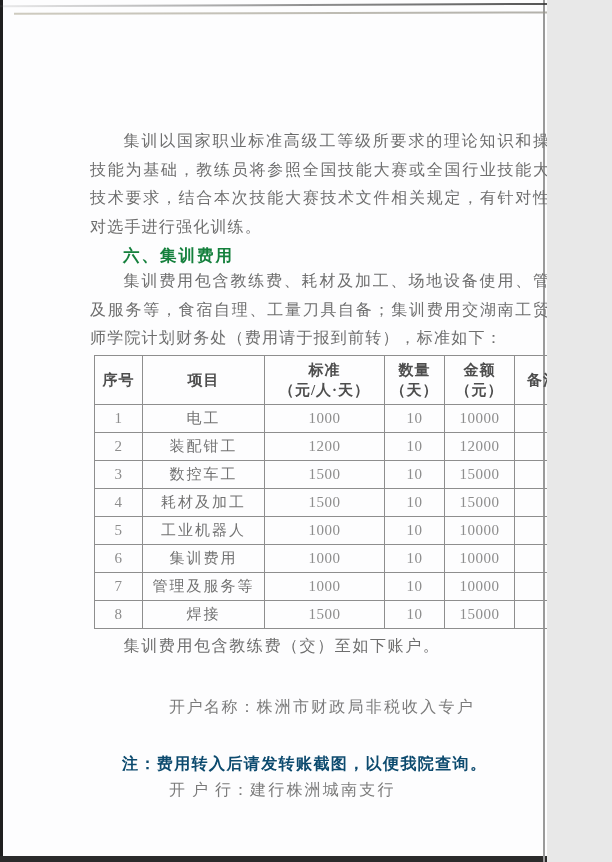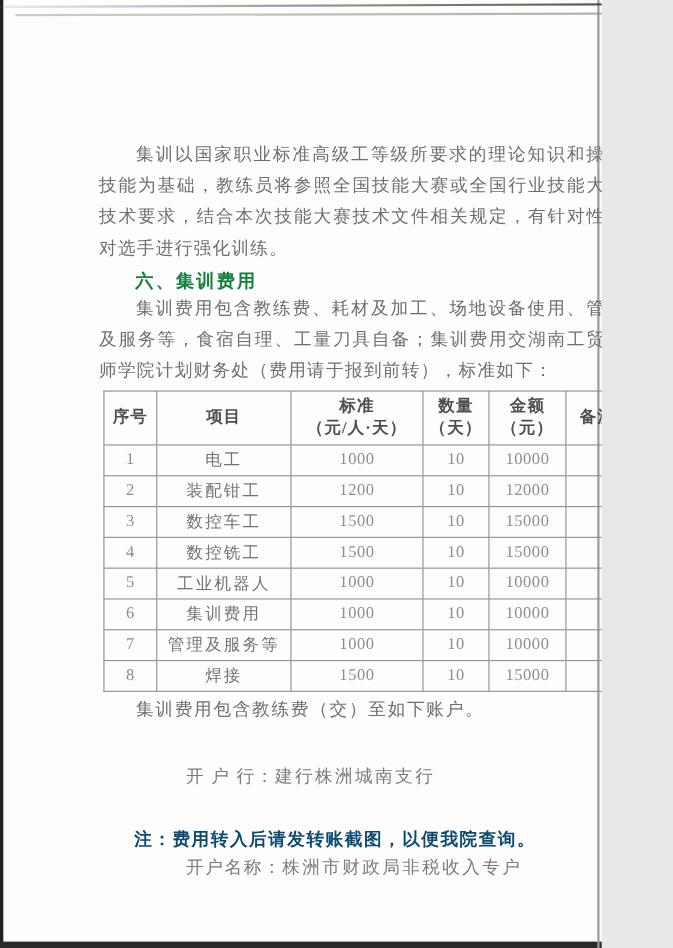--- a/index.html
+++ b/index.html
@@ -138,21 +138,21 @@
         <tr>
           <td class="col0">3</td>
           <td class="col1">数控车工</td>
           <td class="col2">1500</td>
           <td class="col3">10</td>
           <td class="col4">15000</td>
           <td class="col5"></td>
         </tr>
         <tr>
           <td class="col0">4</td>
-          <td class="col1">数控铣工</td>
+          <td class="col1">耗材及加工</td>
           <td class="col2">1500</td>
           <td class="col3">10</td>
           <td class="col4">15000</td>
           <td class="col5"></td>
         </tr>
         <tr>
           <td class="col0">5</td>
           <td class="col1">工业机器人</td>
           <td class="col2">1000</td>
           <td class="col3">10</td>
@@ -183,24 +183,24 @@
           <td class="col4">15000</td>
           <td class="col5"></td>
         </tr>
       </tbody>
   </table>
 
   <p class="block para pay-note">集训费用包含教练费（交）至如下账户。</p>
 
   <div class="account">
     <div class="acct-line">
-      <span class="lbl">开 户 行：</span><span class="val">建行株洲城南支行</span>
+      <span class="lbl">开户名称：</span><span class="val">株洲市财政局非税收入专户</span>
     </div>
     <div class="acct-line">
-      <span class="lbl">开户名称：</span><span class="val">株洲市财政局非税收入专户</span>
+      <span class="lbl">开 户 行：</span><span class="val">建行株洲城南支行</span>
     </div>
     <div class="acct-line">
       
     </div>
   </div>
 
   <p class="block footnote">注：费用转入后请发转账截图，以便我院查询。</p>
 
 </div>
 

